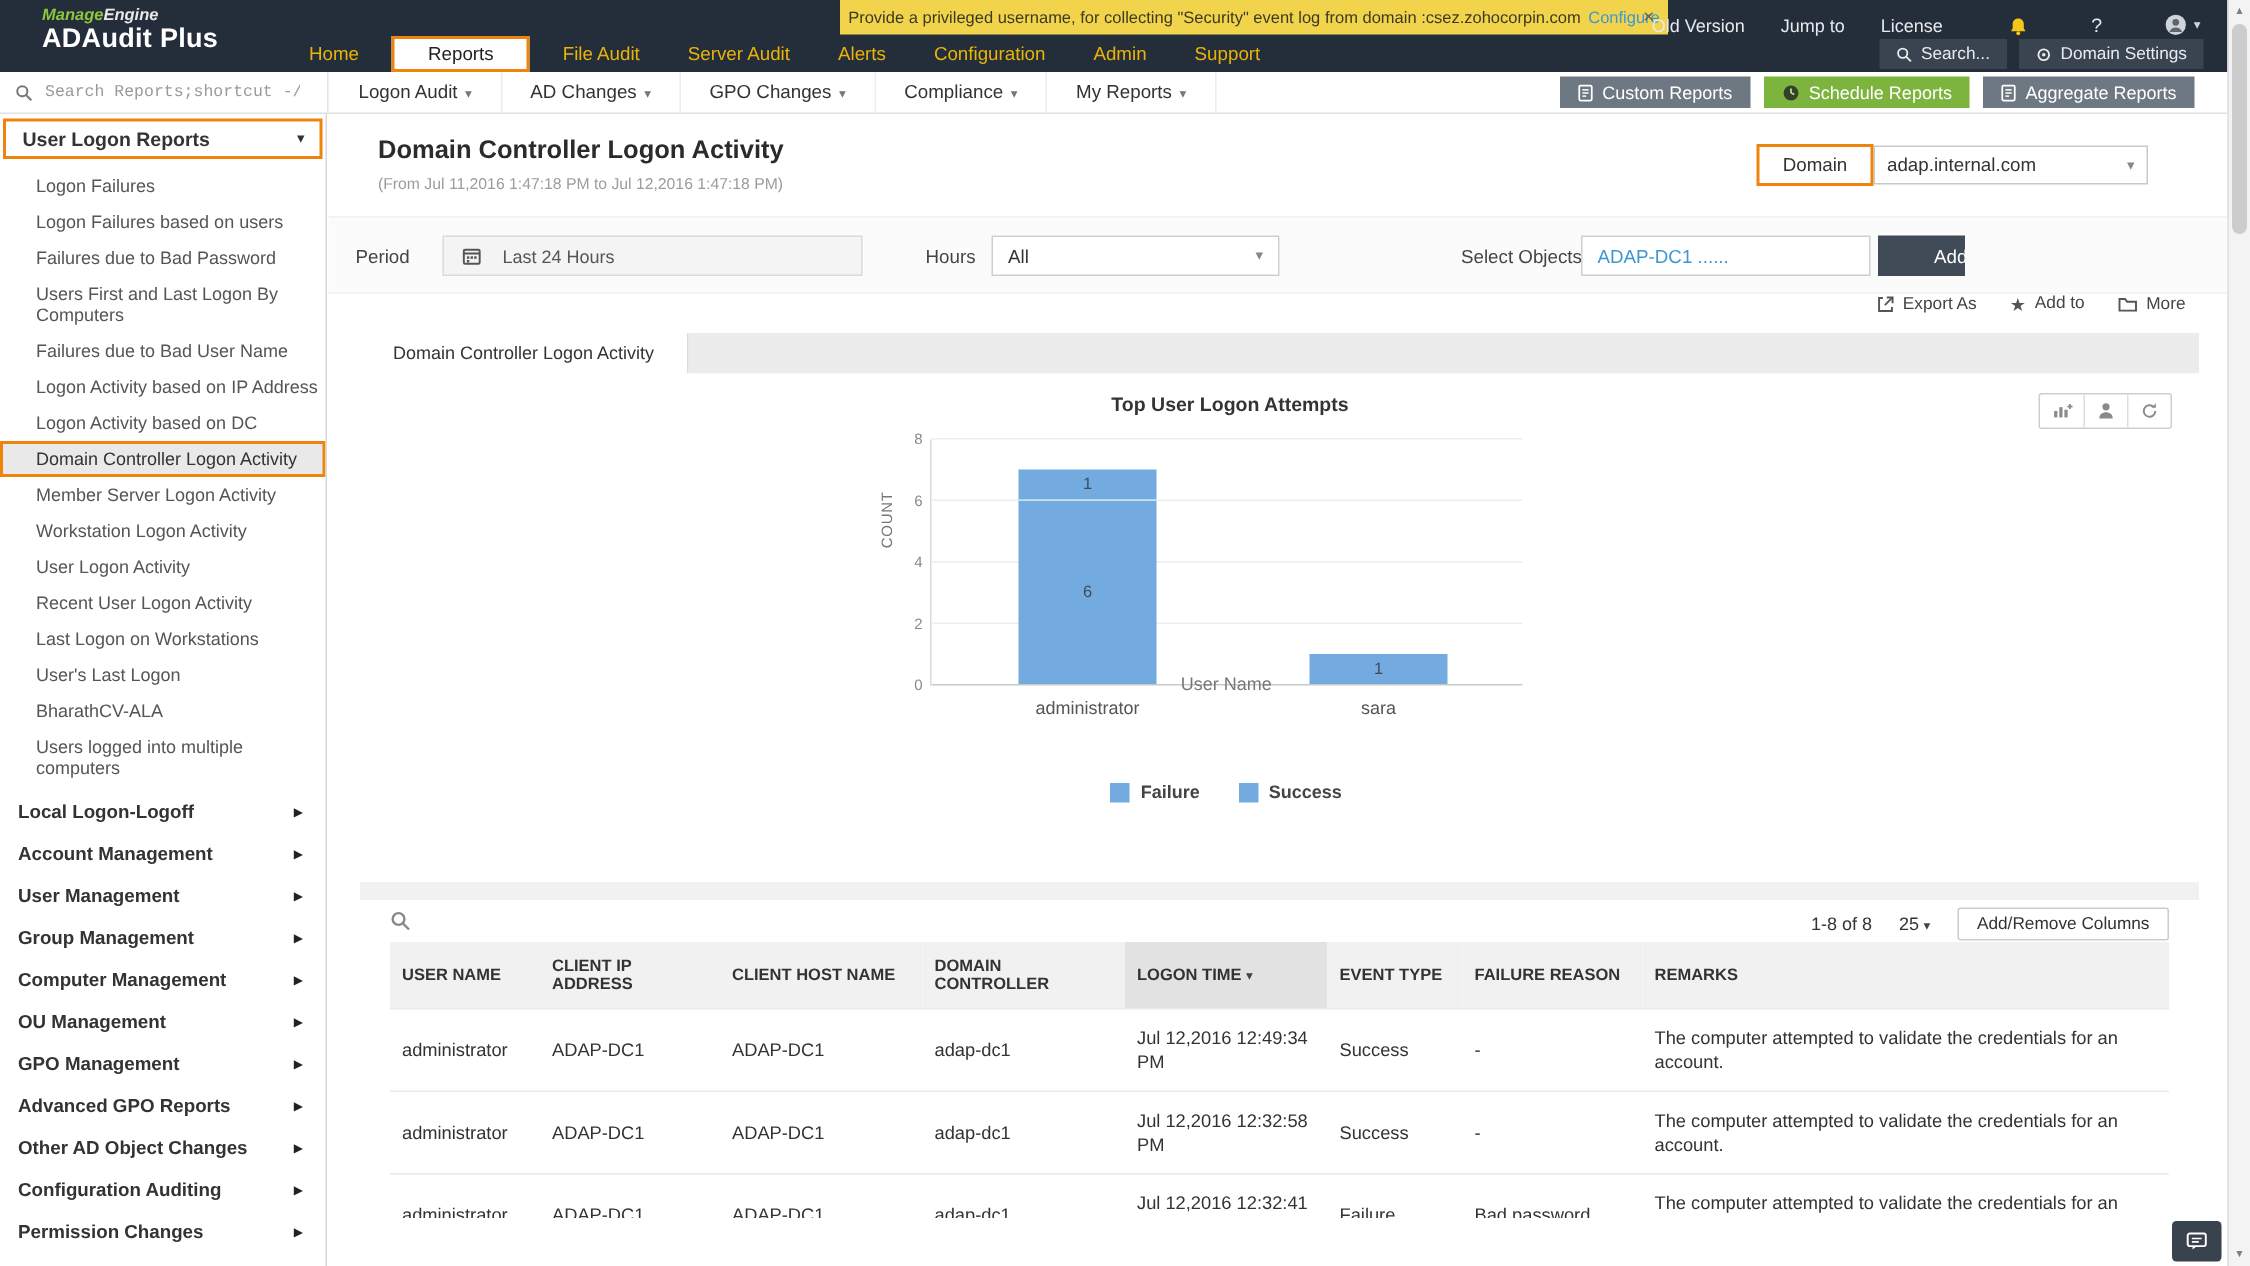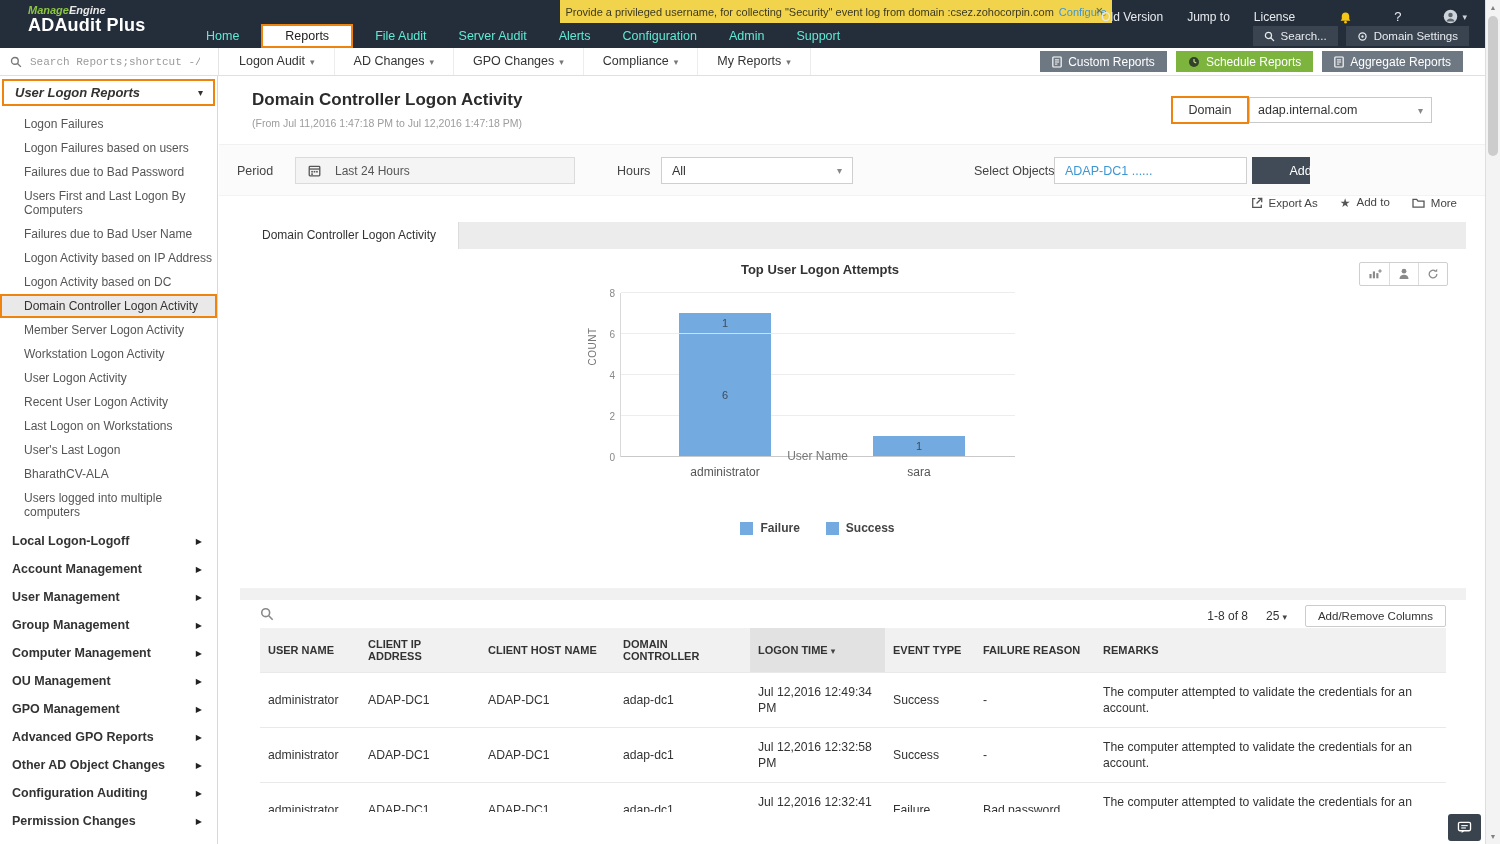--- a/index.html
+++ b/index.html
@@ -15,21 +15,21 @@
   .banner { position:absolute; left:560px; top:0; width:552px; height:23px; background:var(--banner_yellow);
             display:flex; align-items:center; justify-content:center; font-size:11px; color:#3d3a22; }
   .banner .configure { color:var(--link_blue); margin-left:5px; cursor:pointer; }
   .banner .close { position:absolute; right:9px; top:3px; color:#6b6347; font-size:13px; cursor:pointer; }
   .top-right { position:absolute; right:14px; top:0; height:24px; display:flex; align-items:flex-end;gap:22px; }
   .top-link { color:#E6E9ED; font-size:12px; padding:0 12px; cursor:pointer; }
   .ico-btn { padding:0 10px; color:#E6E9ED; display:flex; align-items:center; cursor:pointer; font-size:13px; }
   .avatar-wrap { display:flex; align-items:center; gap:4px; padding:0 4px 0 10px; cursor:pointer; }
   .avatar-caret { color:#cfd3d8; font-size:9px; }
   .nav-row { position:absolute; left:190px; top:24px; height:24px; display:flex; align-items:center; }
-  .nav-item { color:#5eead4; font-size:12.5px; padding:0 16px; line-height:24px; cursor:pointer; }
+  .nav-item { color:#eab308; font-size:12.5px; padding:0 16px; line-height:24px; cursor:pointer; }
   .nav-item.active { background:#fff; color:#222; border:2px solid var(--accent_orange);
                      height:24px; line-height:20px; padding:0 22px; margin:0 6px; }
   .nav-right { position:absolute; right:16px; top:26px; display:flex; gap:8px; }
   .hdr-btn { height:20px; background:var(--header_btn); color:#E8EBEE; font-size:11.5px;
              display:flex; align-items:center; gap:6px; padding:0 11px; cursor:pointer; }
 
   
   .toolbar { position:absolute; left:0; top:48px; width:1485px; height:28px; background:#fff; border-bottom:1px solid #E0E0E0; }
   .report-search { position:absolute; left:0; top:0; width:219px; height:27px; border-right:1px solid #E4E4E4;
                    display:flex; align-items:center; padding-left:10px; gap:8px; color:#777; }
@@ -41,21 +41,21 @@
   .menu-item .caret { color:#777; font-size:9px; margin-left:5px; }
   .toolbar-buttons { position:absolute; right:22px; top:3px; display:flex; gap:9px; }
   .tb-btn { height:21px; color:#fff; font-size:12px; display:flex; align-items:center; gap:6px; padding:0 12px; cursor:pointer; }
   .tb-btn.gray { background:var(--gray_btn); }
   .tb-btn.green { background:var(--green); }
 
   
   .sidebar { position:absolute; left:0; top:76px; width:218px; height:768px; background:#fff;
              border-right:1px solid #D8D8D8; overflow:hidden; }
   .sb-header { margin:3px 2px 0 2px; height:27px; border:2px solid var(--accent_orange);
-               display:flex; align-items:center; padding:0 10px 0 11px; font-weight:bold; font-size:13px; color:#333; cursor:pointer;font-style:italic; }
+               display:flex; align-items:center; padding:0 10px 0 11px; font-weight:bold; font-size:13px; color:#333; cursor:pointer; }
   .sb-header .caret { margin-left:auto; font-size:10px; color:#333; }
   .sb-items { margin-top:6px; }
   .sb-item { padding:5px 4px 5px 24px; font-size:12px; color:#555; line-height:14px; cursor:pointer; }
   .sb-item.selected { background:#E9E9E9; border:2px solid var(--accent_orange); padding:3px 2px 3px 22px; color:#333; }
   .sb-sections { margin-top:3px; }
   .sb-section { display:flex; align-items:center; height:28px; padding:0 15px 0 12px;
                 font-weight:bold; font-size:12.5px; color:#333; cursor:pointer; }
   .sb-arrow { margin-left:auto; font-size:8px; color:#222; }
 
   

